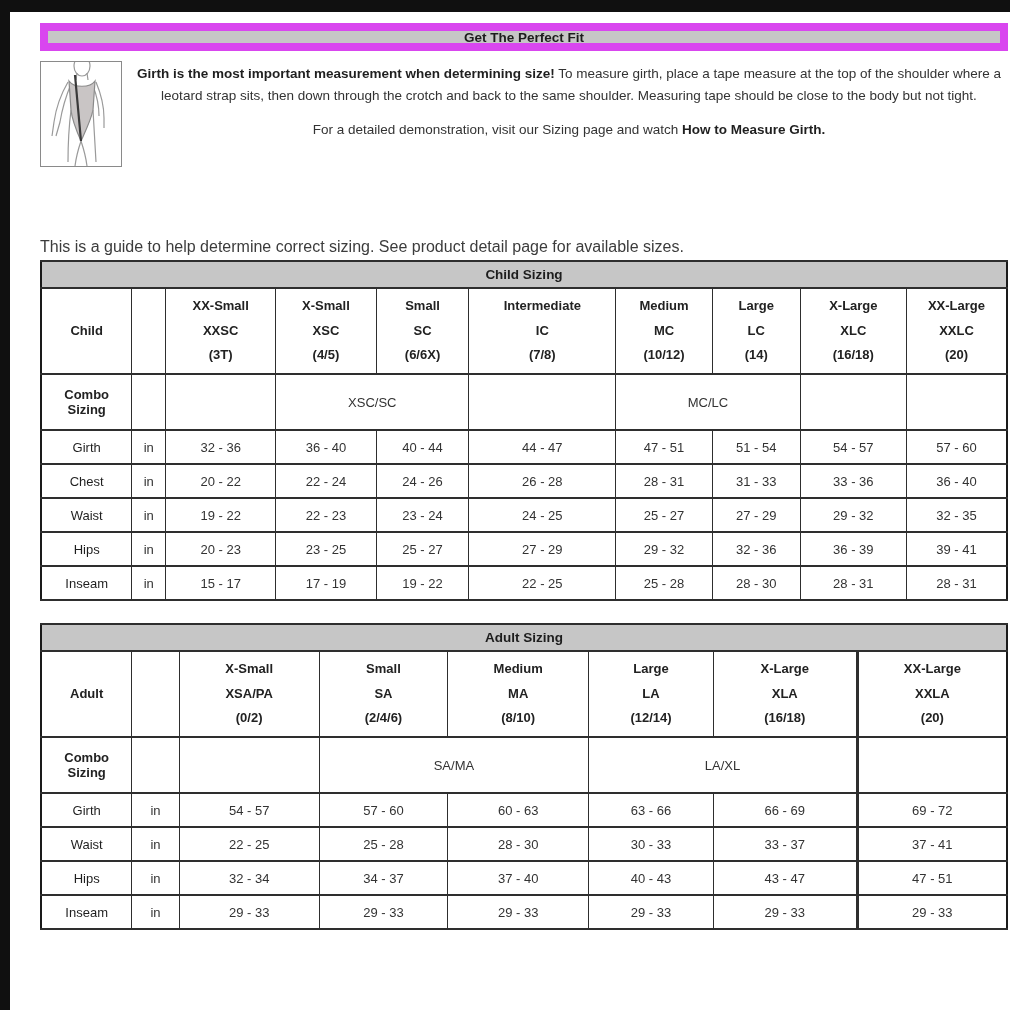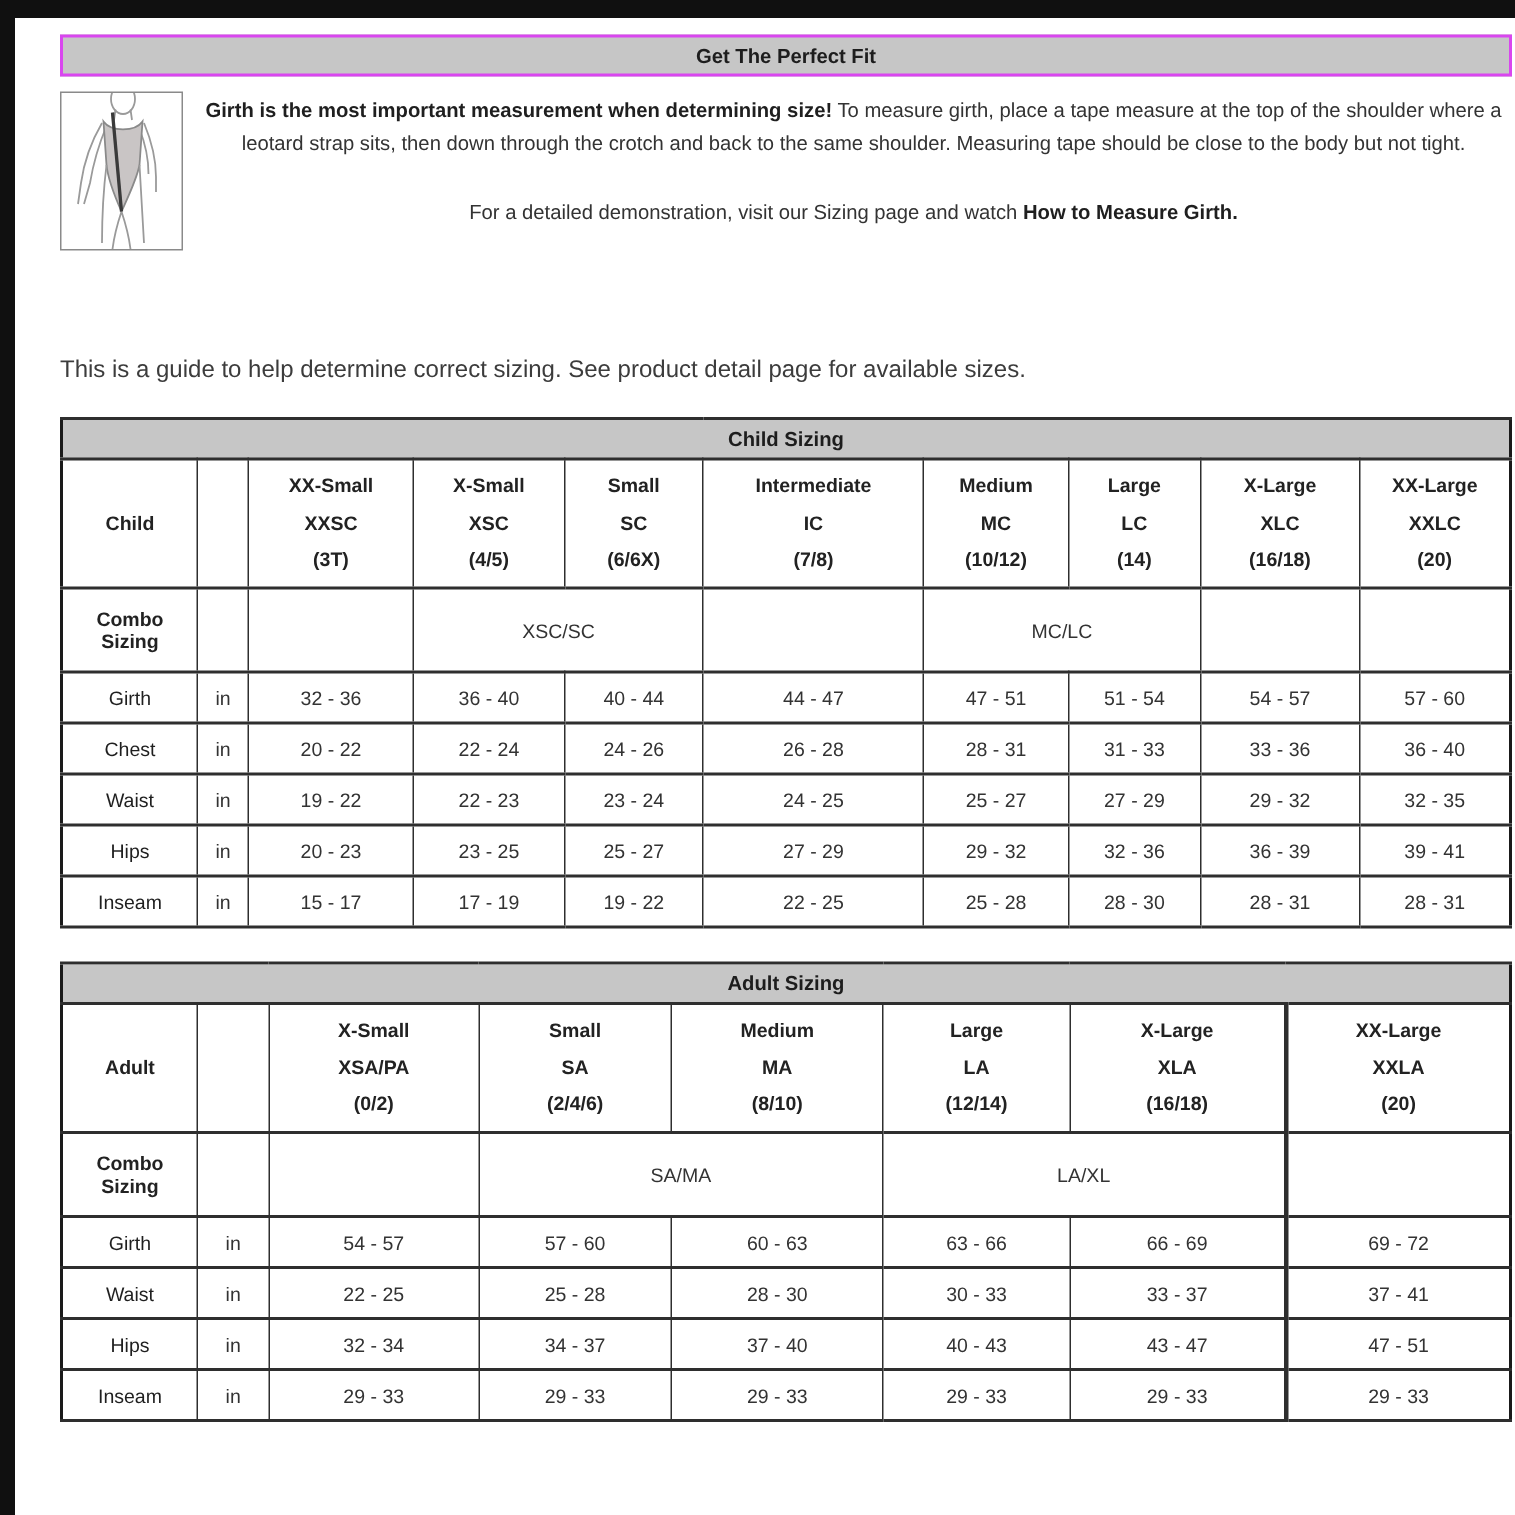--- a/index.html
+++ b/index.html
@@ -11,37 +11,37 @@
     overflow: hidden;
     position: relative;
   }
   #top-bar  { position: absolute; top: 0; left: 0; width: 100%; height: 12px; background: #101010; }
   #left-bar { position: absolute; top: 0; left: 0; width: 10px; height: 100%; background: #101010; }
 
   .content { margin: 23px 0 0 40px; width: 968px; }
 
   .banner {
     background: #c6c6c6;
-    border: 2px solid #d946ef;
+    border: 8px solid #d946ef;
     height: 28px;
     display: flex; align-items: center; justify-content: center;
     font-weight: bold; font-size: 13.5px; color: #1d1d1d;
   }
 
   .intro-row { display: flex; margin-top: 10px; }
   .figure-box {
     width: 82px; height: 106px; border: 1px solid #8a8a8a;
     flex-shrink: 0; background: #fff; overflow: hidden;
   }
   .intro-text {
     flex: 1; padding: 0 4px 0 12px;
     text-align: center; font-size: 13.5px; line-height: 1.65; color: #333;
   }
   .intro-text p.lead { margin-top: 2px; }
-  .intro-text p.demo { margin-top: 23px; }
+  .intro-text p.demo { margin-top: 11px; }
   .intro-text b { color: #1f1f1f; }
 
   .unit-toggle { margin-top: 38px; display: flex; justify-content: center; gap: 10px; }
   .btn {
     font-family: "Liberation Sans", sans-serif;
     font-size: 14.5px; color: #3a3a3a; letter-spacing: 0.4px;
     padding: 0 26px; height: 48px; cursor: pointer;
   }
   .btn.selected   { background: #e3e3e3; border: 2px solid #7191b1; border-radius: 3px; }
   .btn.unselected { background: #ffffff; border: 1px solid #c2c2c2; }
@@ -66,21 +66,21 @@
     background: #c6c6c6; font-weight: bold; font-size: 13.5px; color: #1d1d1d;
     height: 27px;
   }
   .row-header td { height: 86px; font-weight: bold; color: #222; line-height: 1.9; }
   .row-combo  td { height: 56px; }
   .row-combo  td.row-label { font-weight: bold; color: #222; }
   .row-data   td { height: 34px; }
   .row-data   td.row-label { font-weight: normal; color: #1f1f1f; }
   td.thick-left { border-left-width: 3px; }
 
-  #child-table-wrap { margin-top: 22px; border-radius: 23px; }
+  #child-table-wrap { margin-top: 4px; border-radius: 23px; }
   #adult-table-wrap { margin-top: 22px; }
 </style>
 </head>
 <body>
 
 <div id="top-bar"></div>
 <div id="left-bar"></div>
 
 <div class="content">
 

